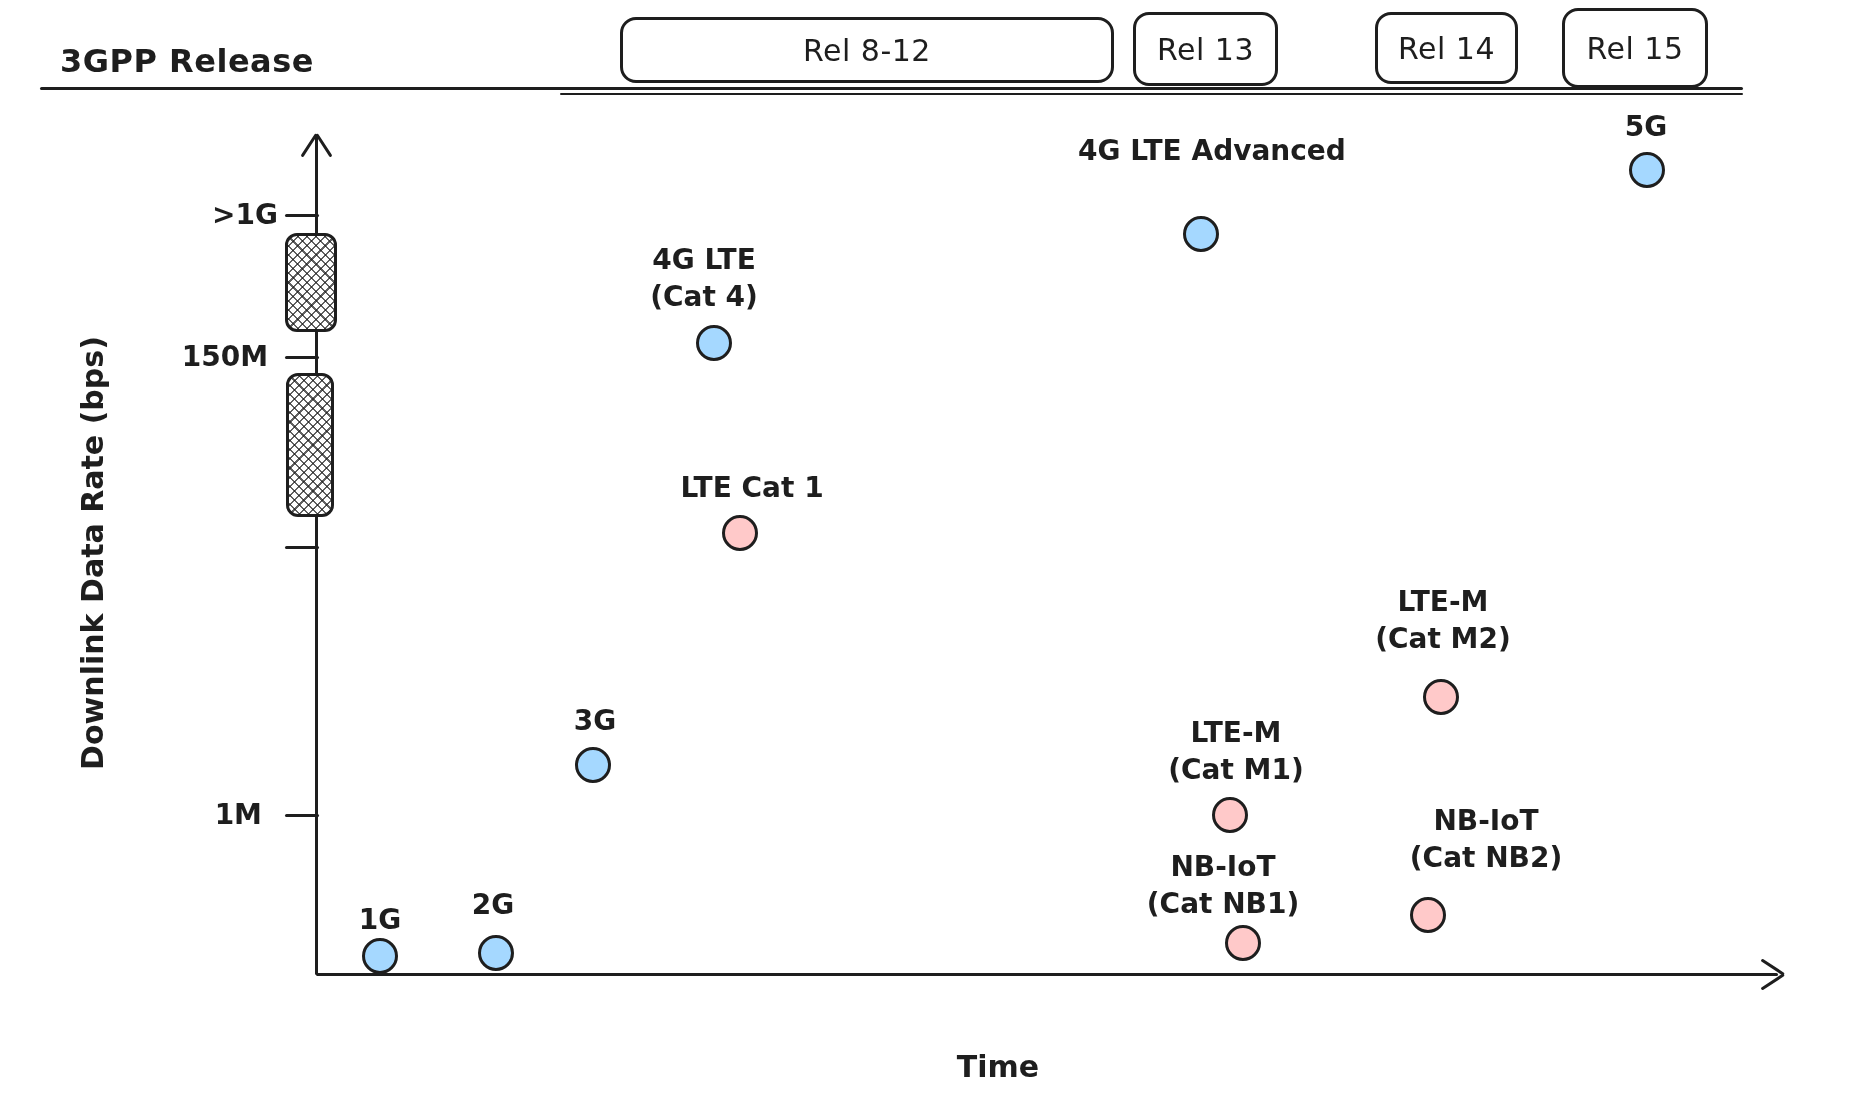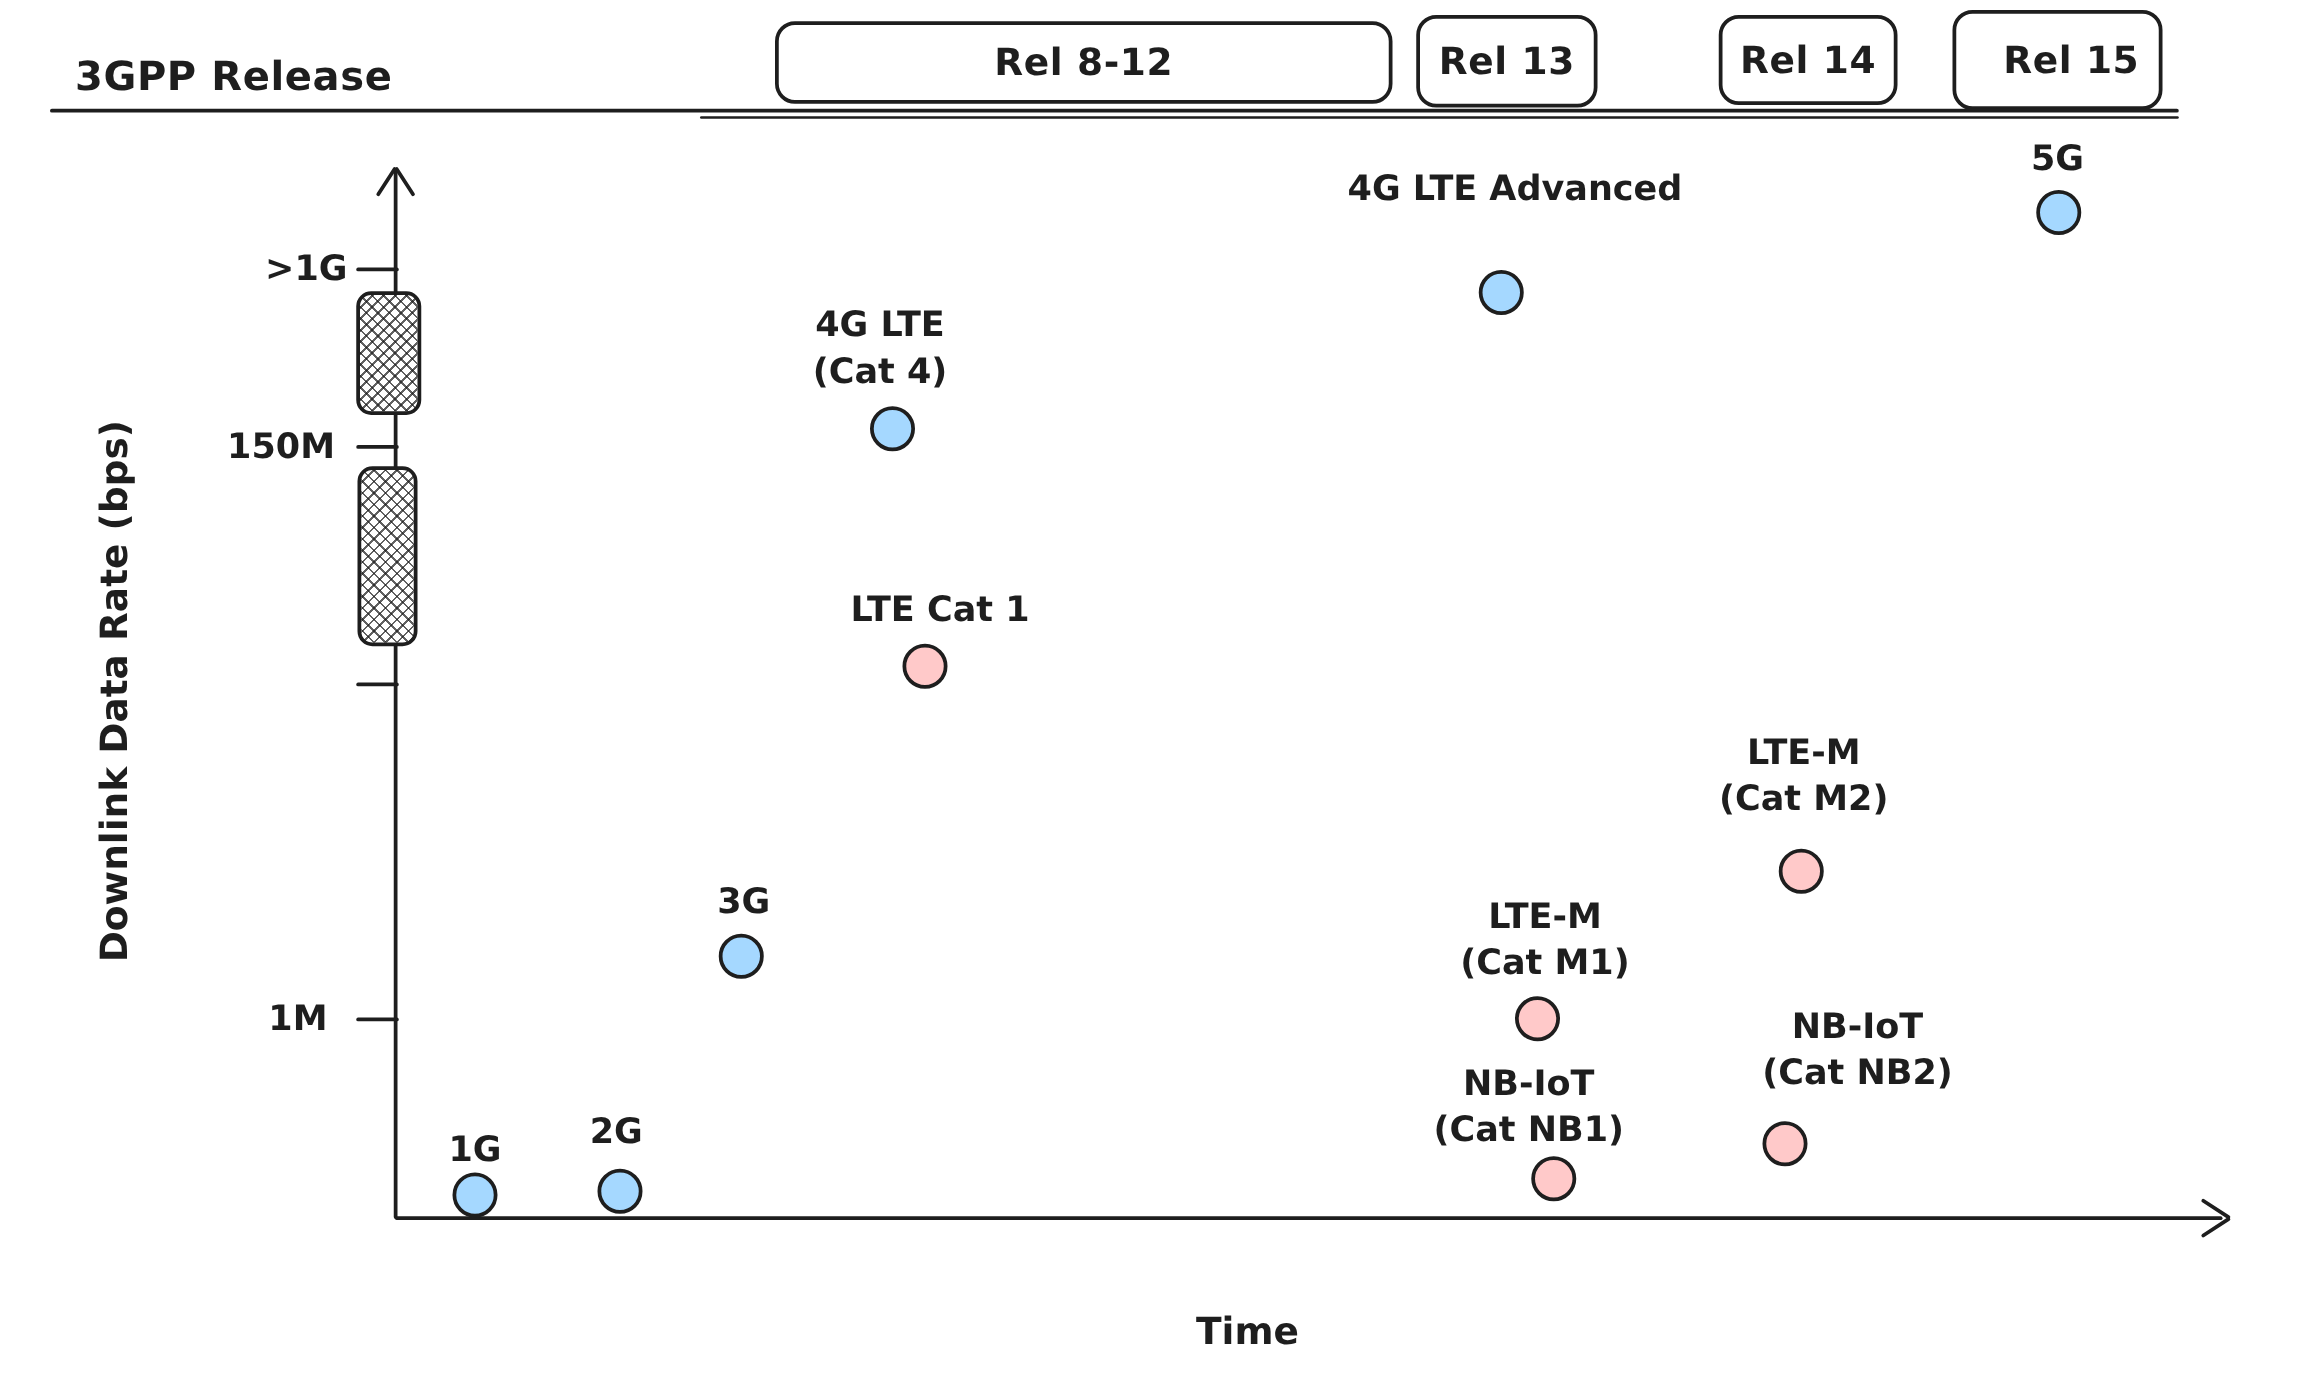--- a/index.html
+++ b/index.html
@@ -5,21 +5,21 @@
   html,body{margin:0;padding:0;background:#ffffff;}
   body{font-family:"DejaVu Sans",sans-serif;color:#1e1e1e;}
   .canvas{position:relative;width:1852px;height:1112px;background:#fff;overflow:hidden;}
 
   .page-title{position:absolute;left:60px;top:42px;font-size:32px;font-weight:600;letter-spacing:.5px;}
 
   .line{position:absolute;background:#1e1e1e;border-radius:2px;}
 
   .release-box{position:absolute;display:flex;align-items:center;justify-content:center;
     border:3px solid #1e1e1e;border-radius:16px;background:#fff;
-    font-size:30px;font-weight:700;letter-spacing:.5px;}
+    font-size:30px;font-weight:400;letter-spacing:.5px;}
 
   .tick-label{position:absolute;text-align:right;font-size:28px;font-weight:600;line-height:38px;}
 
   .axis-break{position:absolute;border:3px solid #1e1e1e;border-radius:12px;background-color:#fff;
     background-image:
       repeating-linear-gradient(45deg,rgba(30,30,30,.7) 0 1.5px,transparent 1.5px 6.5px),
       repeating-linear-gradient(135deg,rgba(30,30,30,.7) 0 1.5px,transparent 1.5px 6.5px);}
 
   .axis-title{position:absolute;font-size:30px;font-weight:600;white-space:nowrap;}
   .axis-title.v{transform:translate(-50%,-50%) rotate(-90deg);}
@@ -30,21 +30,21 @@
     font-size:28px;font-weight:600;line-height:37px;white-space:nowrap;}
 </style>
 </head>
 <body>
 
 <div class="canvas">
   <div class="page-title">3GPP Release</div>
 <div class="release-box" style="left: 620px; top: 17px; width: 488px; height: 60px;">Rel 8-12</div>
     <div class="release-box" style="left: 1133px; top: 12px; width: 139px; height: 68px;">Rel 13</div>
     <div class="release-box" style="left: 1375px; top: 12px; width: 137px; height: 66px;">Rel 14</div>
-    <div class="release-box" style="left: 1562px; top: 8px; width: 140px; height: 74px; padding-left: 22px;">Rel 15</div>
+    <div class="release-box" style="left: 1562px; top: 8px; width: 140px; height: 74px;">Rel 15</div>
     <div class="line" style="left: 40px; top: 87px; width: 1703px; height: 3px;"></div>
     <div class="line" style="left: 560px; top: 93px; width: 1183px; height: 2px;"></div>
     <div class="line" style="left: 315px; top: 136px; width: 3px; height: 839px;"></div>
     <div class="line" style="left: 316px; top: 973px; width: 1462px; height: 3px;"></div>
     <div class="line" style="left: 315px; top: 134px; width: 3px; height: 27px; transform-origin: 50% 0px; transform: rotate(-33deg);"></div>
     <div class="line" style="left: 1757px; top: 973px; width: 27px; height: 3px; transform-origin: 100% 50%; transform: rotate(-33deg);"></div>
     <div class="line" style="left: 315px; top: 134px; width: 3px; height: 27px; transform-origin: 50% 0px; transform: rotate(33deg);"></div>
     <div class="line" style="left: 1757px; top: 973px; width: 27px; height: 3px; transform-origin: 100% 50%; transform: rotate(33deg);"></div>
     <div class="line" style="left: 285px; top: 214px; width: 34px; height: 3px;"></div>
     <div class="tick-label" style="left: 58px; top: 196px; width: 220px;">&gt;1G</div>

